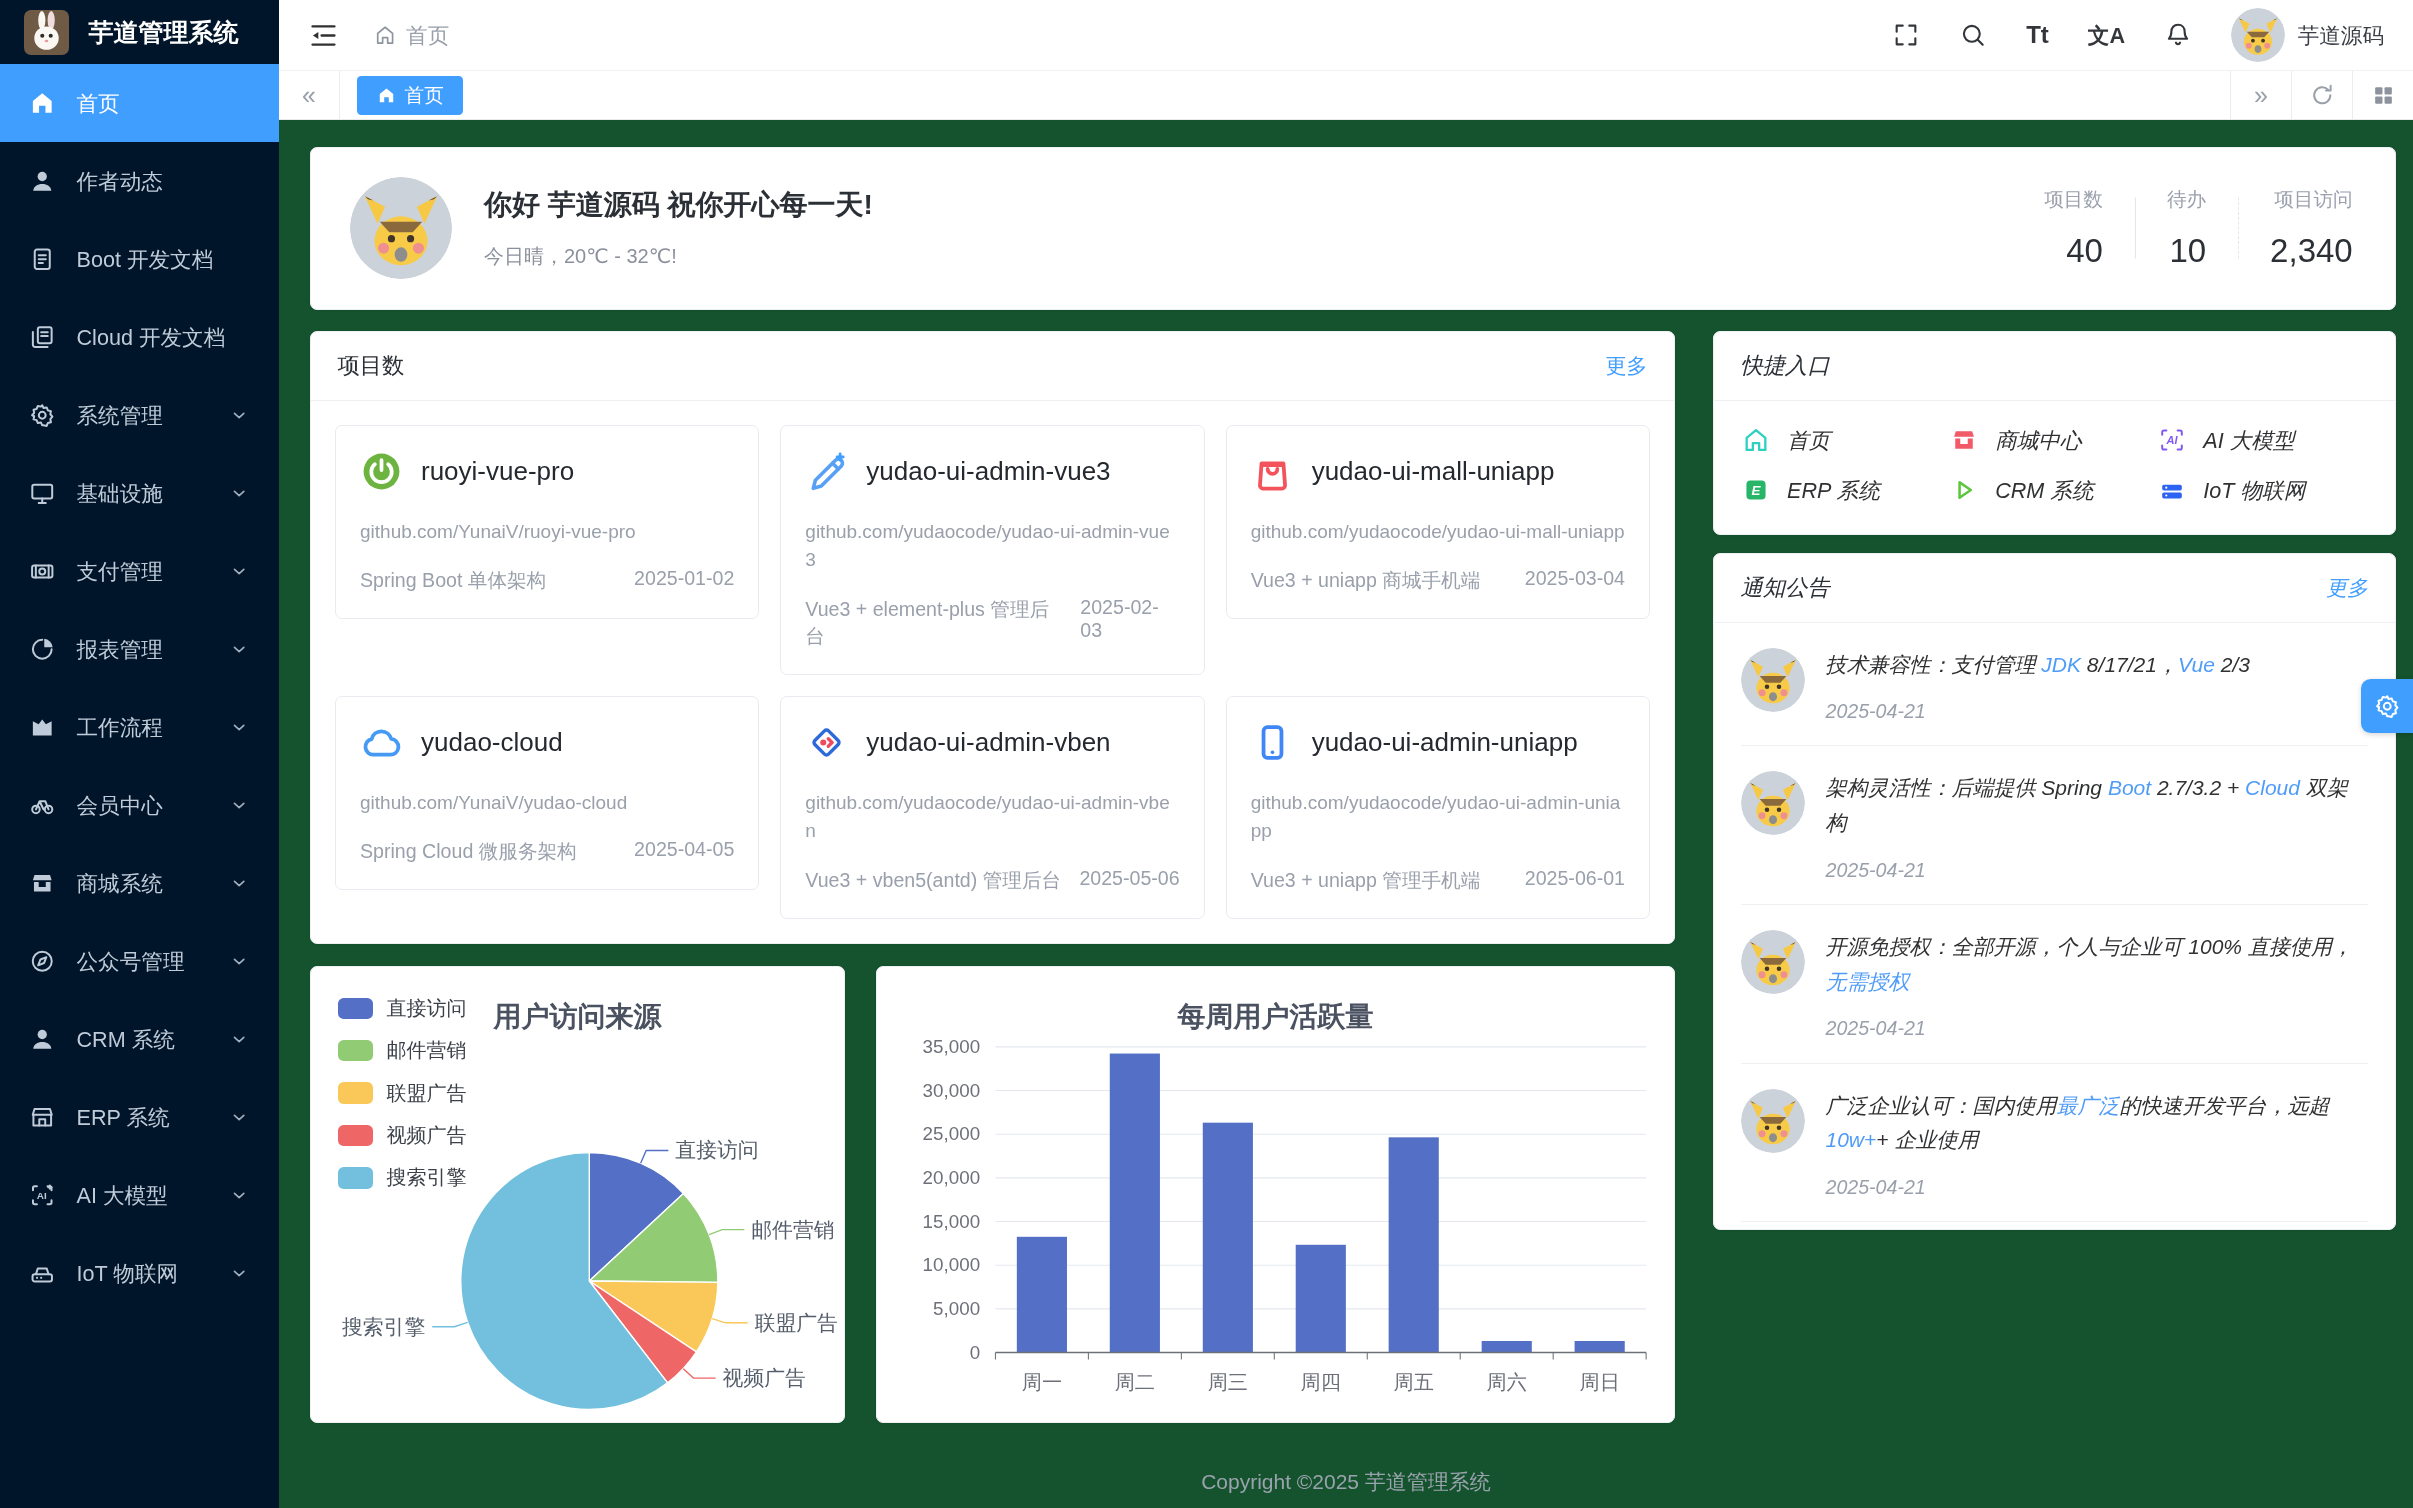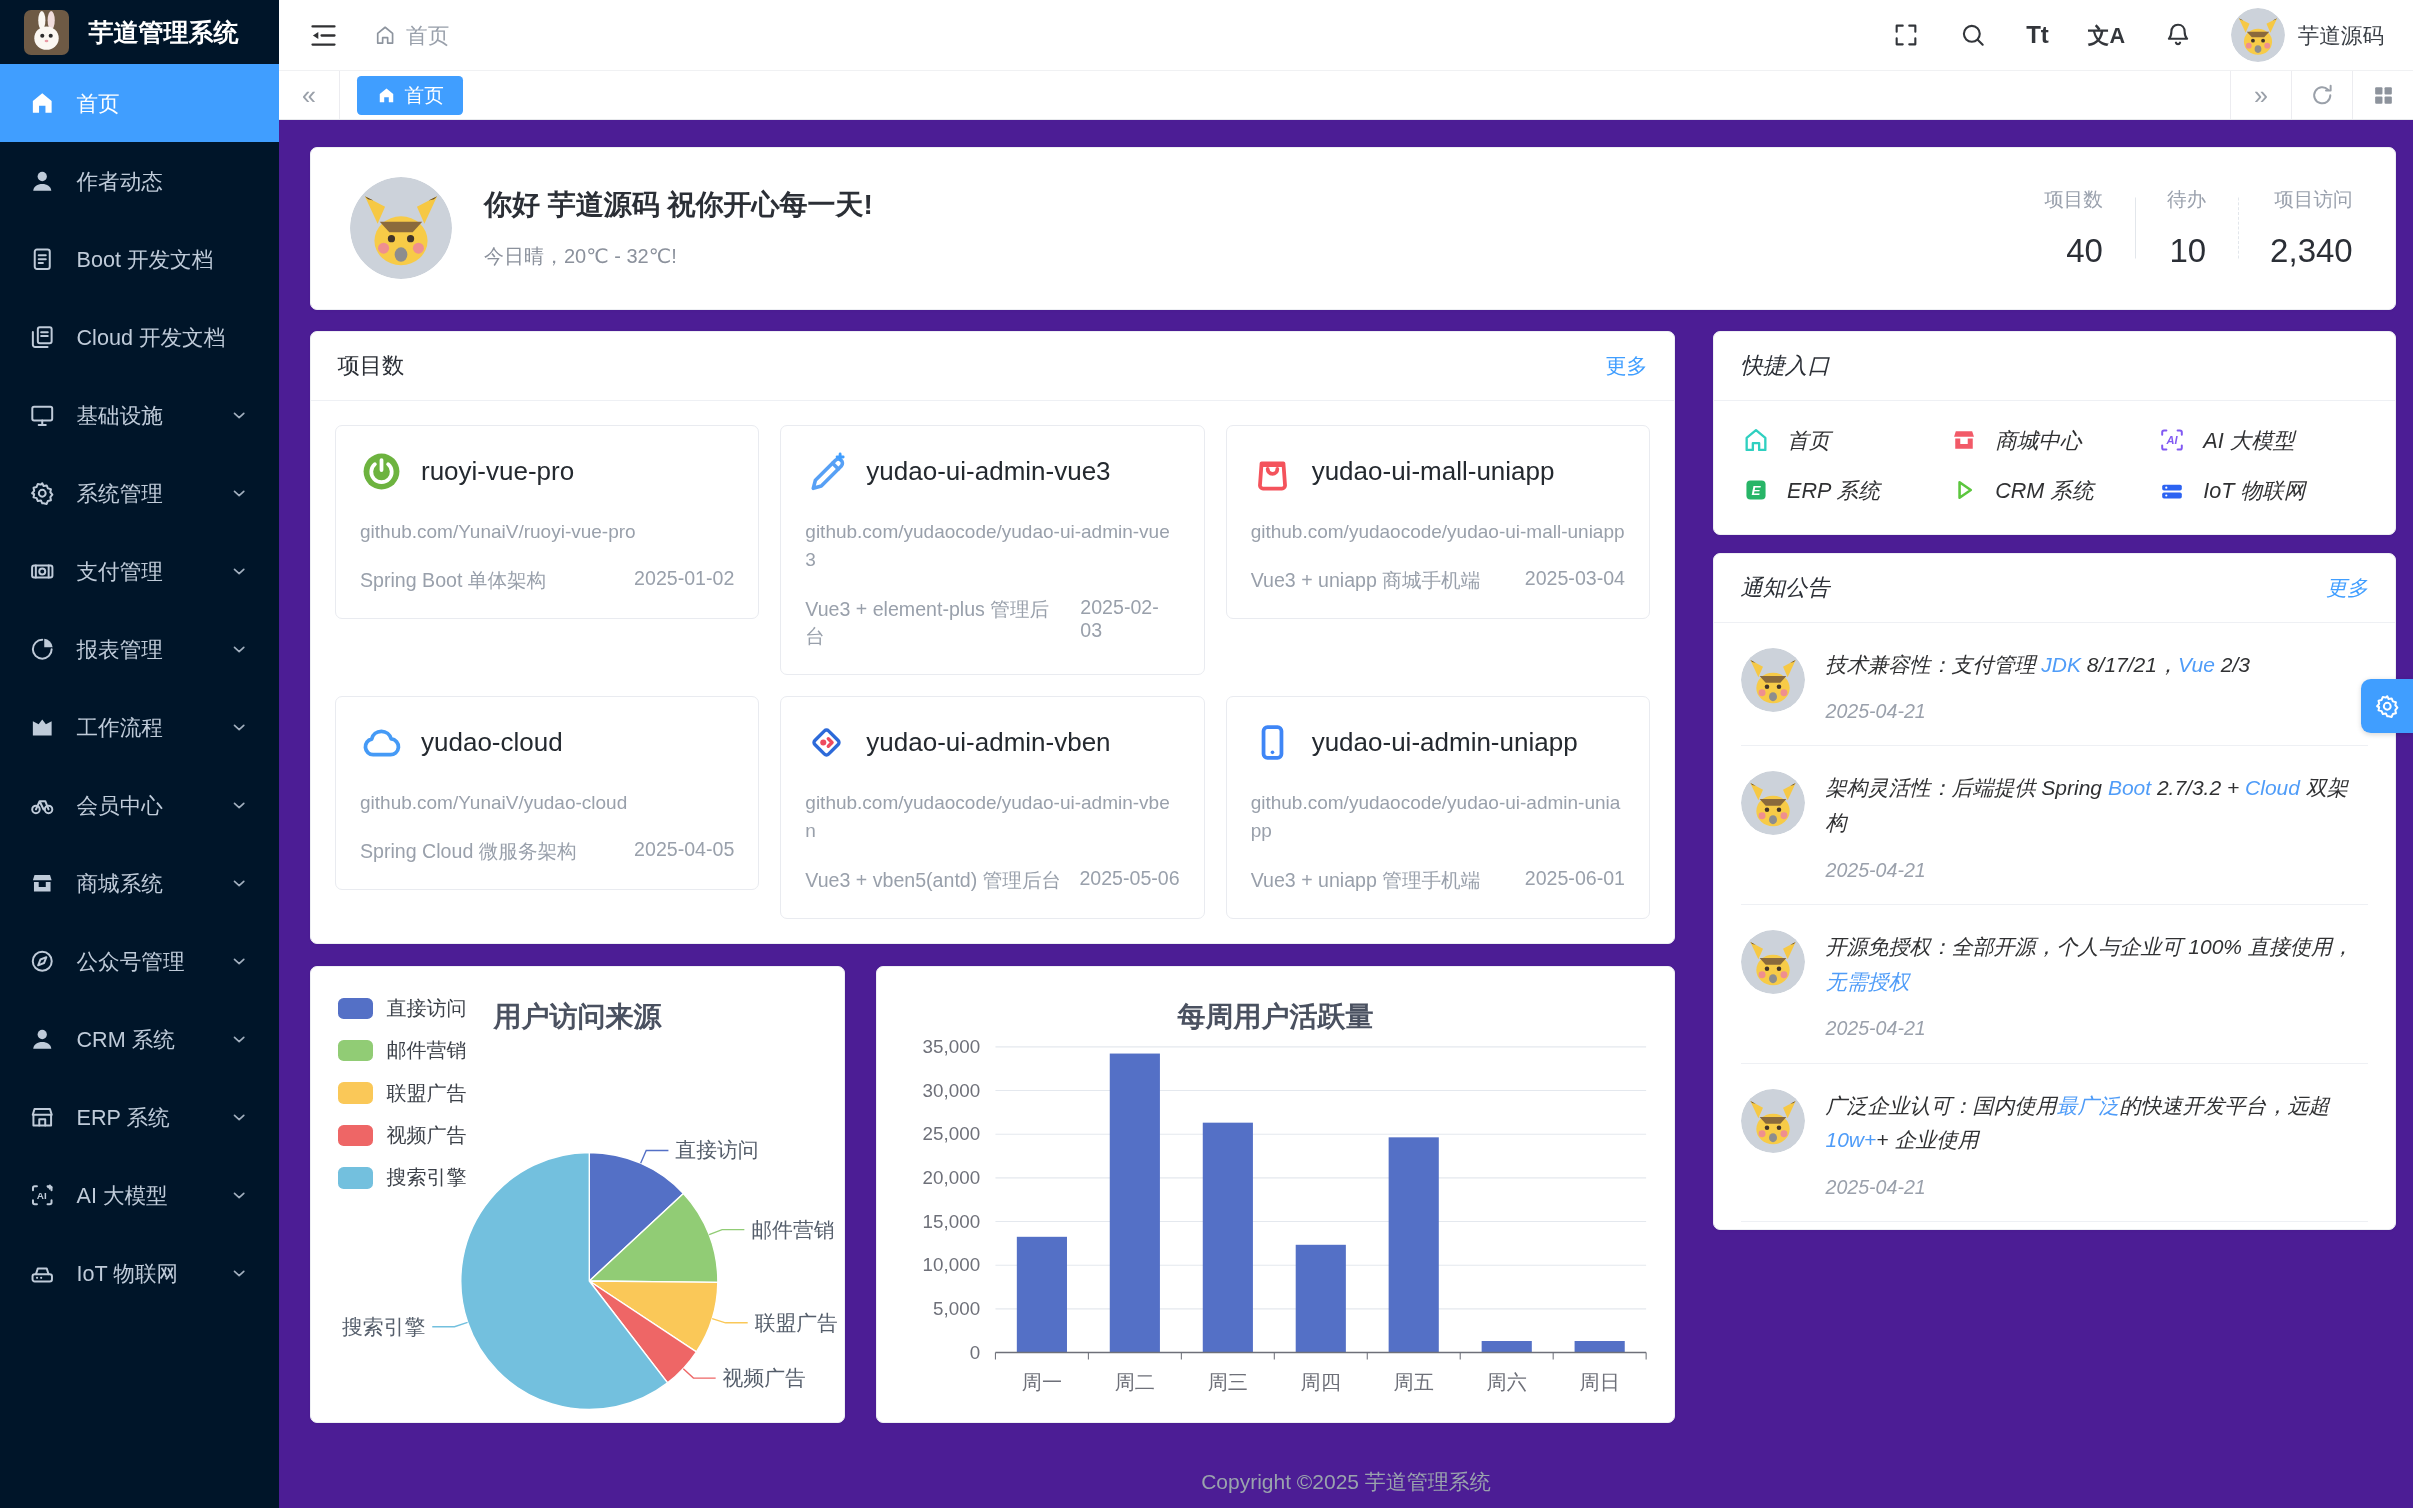--- a/index.html
+++ b/index.html
@@ -39,21 +39,21 @@
   .tab-nav { width:61px; display:flex; align-items:center; justify-content:center; font-size:25px; color:#9aa0a9; cursor:pointer; }
   .tab-nav.l { border-right:0.7px solid #ececf0; }
   .tab-nav.r { border-left:0.7px solid #ececf0; }
   .tabs { flex:1; display:flex; align-items:center; padding-left:17px; }
   .tab.active { background:#409eff; color:#fff; height:39px; border-radius:4.2px; display:flex; align-items:center; gap:9px; padding:0 19.6px; font-size:19.6px; cursor:pointer; }
   .t-home { width:19px; height:19px; }
   .grid-ic { width:25px; height:25px; color:#8d939c; }
   .refresh-ic { width:26.5px; height:26.5px; color:#9aa0a9; }
 
   
-  .main { flex:1; position:relative; padding:26.5px 17.5px 0 31px; background:#4c1d95; overflow:hidden; }
+  .main { flex:1; position:relative; padding:26.5px 17.5px 0 31px; background:#14532d; overflow:hidden; }
   .card { background:#fff; border-radius:7px; border:0.7px solid #edeff3; box-shadow:0 0.7px 2.8px rgba(0,21,41,.04); }
 
   .welcome { display:flex; align-items:center; height:163px; padding:0 39px; }
   .w-avatar { width:102px; height:102px; border-radius:50%; overflow:hidden; flex-shrink:0; }
   .w-text { margin-left:32px; }
   .w-greet { font-size:28px; font-weight:600; color:#2b2f36; }
   .w-sub { font-size:20px; color:#8b919c; margin-top:19.6px; }
   .w-stats { margin-left:auto; display:flex; align-items:center; }
   .stat { padding:0 32px; text-align:right; position:relative; }
   .stat:last-child { padding-right:2.8px; }
@@ -160,39 +160,39 @@
             <path d="M16.8 20.8H5.5a2 2 0 0 1-2-2V7.2"></path>
             <path d="M11 7.5h6M11 10.9h6"></path>
           </svg>
         </span>
        <span class="mi-label">Cloud 开发文档</span>
 
      </div>
       <div class="menu-item">
        <span class="mi-icon">
           <svg viewBox="0 0 24 24" width="100%" height="100%" fill="none" stroke="currentColor" stroke-width="1.8" stroke-linecap="round" stroke-linejoin="round">
+            <circle cx="12" cy="12" r="3.1"></circle>
+            <path d="m12 2.9 1.2 2.6 2.8-.6 1.1 2.7 2.8.7-.6 2.8 1.9 2.2-1.9 2.2.6 2.8-2.8.7-1.1 2.7-2.8-.6L12 21.1l-1.2-2.6-2.8.6-1.1-2.7-2.8-.7.6-2.8L2.8 12l1.9-2.2-.6-2.8 2.8-.7 1.1-2.7 2.8.6Z"></path>
+          </svg>
+        </span>
+       <span class="mi-label">系统管理</span>
+       <span class="chev">
+          <svg viewBox="0 0 24 24" width="100%" height="100%" fill="none" stroke="currentColor" stroke-width="1.8" stroke-linecap="round" stroke-linejoin="round">
+            <path d="m7 10 5 4.6L17 10"></path>
+          </svg>
+        </span>
+     </div>
+      <div class="menu-item">
+       <span class="mi-icon">
+          <svg viewBox="0 0 24 24" width="100%" height="100%" fill="none" stroke="currentColor" stroke-width="1.8" stroke-linecap="round" stroke-linejoin="round">
             <rect x="3" y="4.2" width="18" height="12.6" rx="1.6"></rect>
             <path d="M8.8 20.8h6.4M12 16.8v4"></path>
           </svg>
         </span>
        <span class="mi-label">基础设施</span>
-       <span class="chev">
-          <svg viewBox="0 0 24 24" width="100%" height="100%" fill="none" stroke="currentColor" stroke-width="1.8" stroke-linecap="round" stroke-linejoin="round">
-            <path d="m7 10 5 4.6L17 10"></path>
-          </svg>
-        </span>
-     </div>
-      <div class="menu-item">
-       <span class="mi-icon">
-          <svg viewBox="0 0 24 24" width="100%" height="100%" fill="none" stroke="currentColor" stroke-width="1.8" stroke-linecap="round" stroke-linejoin="round">
-            <circle cx="12" cy="12" r="3.1"></circle>
-            <path d="m12 2.9 1.2 2.6 2.8-.6 1.1 2.7 2.8.7-.6 2.8 1.9 2.2-1.9 2.2.6 2.8-2.8.7-1.1 2.7-2.8-.6L12 21.1l-1.2-2.6-2.8.6-1.1-2.7-2.8-.7.6-2.8L2.8 12l1.9-2.2-.6-2.8 2.8-.7 1.1-2.7 2.8.6Z"></path>
-          </svg>
-        </span>
-       <span class="mi-label">系统管理</span>
        <span class="chev">
           <svg viewBox="0 0 24 24" width="100%" height="100%" fill="none" stroke="currentColor" stroke-width="1.8" stroke-linecap="round" stroke-linejoin="round">
             <path d="m7 10 5 4.6L17 10"></path>
           </svg>
         </span>
      </div>
       <div class="menu-item">
        <span class="mi-icon">
           <svg viewBox="0 0 24 24" width="100%" height="100%" fill="none" stroke="currentColor" stroke-width="1.8" stroke-linecap="round" stroke-linejoin="round">
             <rect x="2.8" y="6.8" width="18.4" height="10.8" rx="1.8"></rect>

